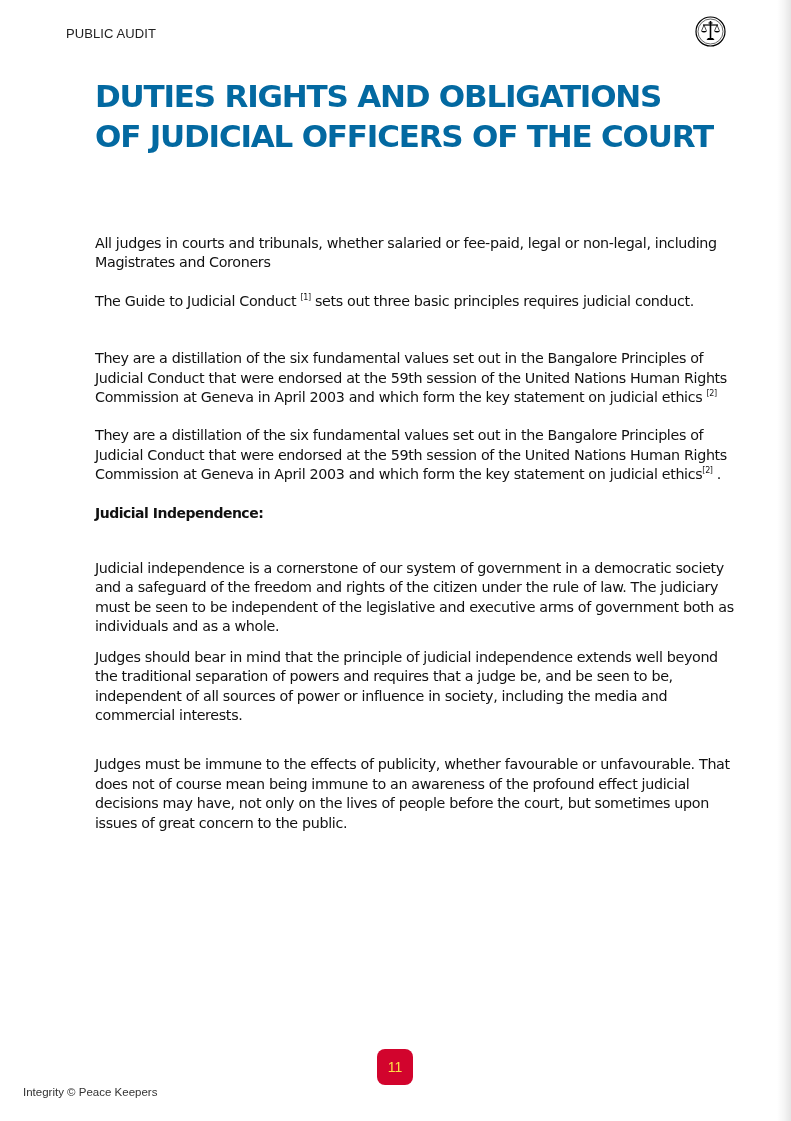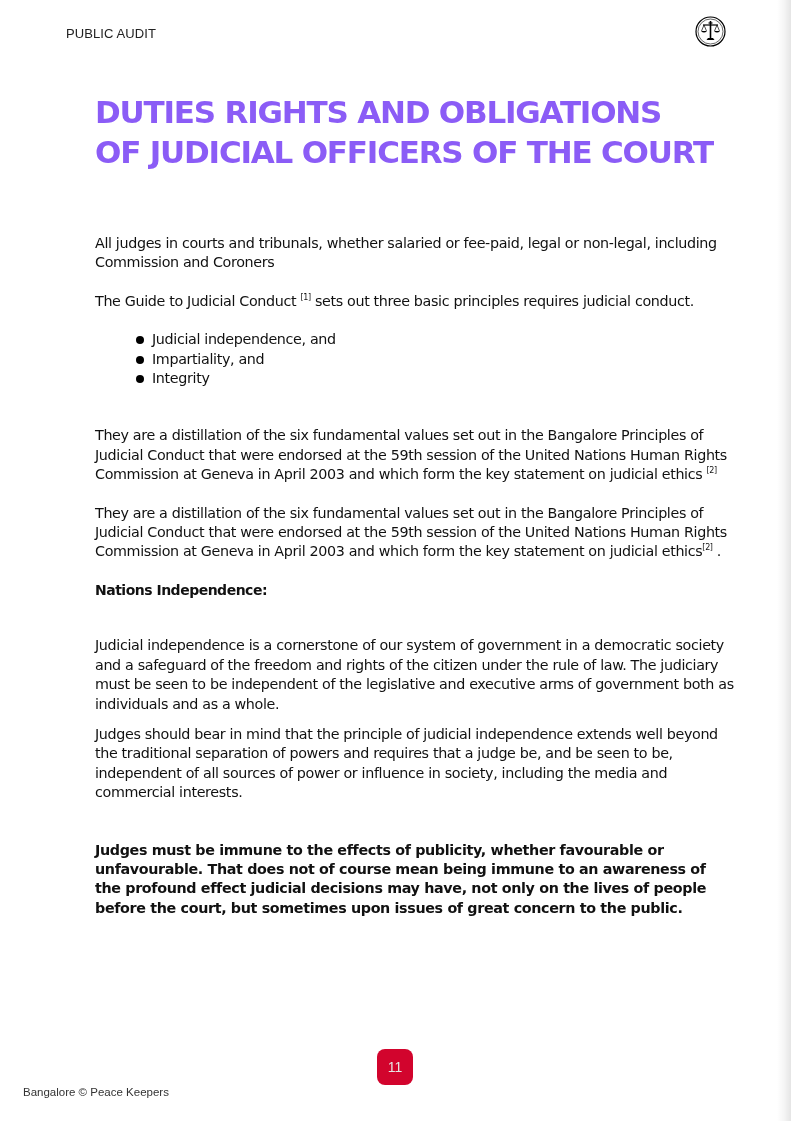--- a/index.html
+++ b/index.html
@@ -34,29 +34,29 @@
     .logo {
       position: absolute;
       left: 695px;
       top: 16px;
       width: 31px;
       height: 31px;
     }
     .title {
       position: absolute;
       left: 95px;
-      top: 92px;
+      top: 76px;
       width: 620px;
       margin: 0;
       font-family: "DejaVu Sans", sans-serif;
       font-weight: bold;
       font-size: 31px;
       line-height: 40px;
       letter-spacing: -1.2px;
-      color: #8b5cf6;
+      color: #0369a1;
     }
     .content {
       position: absolute;
       left: 95px;
       top: 234px;
       width: 640px;
       font-family: "DejaVu Sans", sans-serif;
       font-size: 14.3px;
       line-height: 19.4px;
       letter-spacing: -0.35px;
@@ -94,21 +94,21 @@
       letter-spacing: -0.5px;
     }
     .page-number {
       position: absolute;
       left: 377px;
       top: 1049px;
       width: 36px;
       height: 36px;
       border-radius: 8px;
       background: #d2042d;
-      color: #e5e5e5;
+      color: #fde047;
       font-family: "Liberation Sans", sans-serif;
       font-size: 14px;
       line-height: 36px;
       text-align: center;
     }
     .copyright {
       position: absolute;
       left: 23px;
       top: 1086px;
       font-family: "Liberation Sans", sans-serif;
@@ -136,38 +136,33 @@
     <line x1="22" y1="9" x2="19.5" y2="15" stroke="#000" stroke-width="0.7"></line>
     <line x1="22" y1="9" x2="24.5" y2="15" stroke="#000" stroke-width="0.7"></line>
     <path d="M19 15 Q22 18 25 15 Z" fill="#000"></path>
     <path d="M11.5 24 L19.5 24 L18 22 L13 22 Z" fill="#000"></path>
   </svg>
 </div>
 
 <h1 class="title">DUTIES RIGHTS AND OBLIGATIONS OF JUDICIAL OFFICERS OF THE COURT</h1>
 
 <div class="content">
-  <p>All judges in courts and tribunals, whether salaried or fee-paid, legal or non-legal, including Commission and Coroners</p>
+  <p>All judges in courts and tribunals, whether salaried or fee-paid, legal or non-legal, including Magistrates and Coroners</p>
 
   <p style="margin-top:19px;"><span>The Guide to Judicial Conduct </span><sup>[1]</sup><span> sets out three basic principles requires judicial conduct.</span></p>
 
-  <ul class="bullets" style="margin-top:19px;">
-    <li><span class="dot"></span><span>Judicial independence, and</span></li>
-    <li><span class="dot"></span><span>Impartiality, and</span></li>
-    <li><span class="dot"></span><span>Integrity</span></li>
-  </ul>
 
   <p style="margin-top:38px;"><span>They are a distillation of the six fundamental values set out in the Bangalore Principles of Judicial Conduct that were endorsed at the 59th session of the United Nations Human Rights Commission at Geneva in April 2003 and which form the key statement on judicial ethics </span><sup>[2]</sup></p>
 
   <p style="margin-top:19px;"><span>They are a distillation of the six fundamental values set out in the Bangalore Principles of Judicial Conduct that were endorsed at the 59th session of the United Nations Human Rights Commission at Geneva in April 2003 and which form the key statement on judicial ethics</span><sup>[2]</sup><span> .</span></p>
 
-  <p class="subheading" style="margin-top:19px;">Nations Independence:</p>
+  <p class="subheading" style="margin-top:19px;">Judicial Independence:</p>
 
   <p style="margin-top:36px;">Judicial independence is a cornerstone of our system of government in a democratic society and a safeguard of the freedom and rights of the citizen under the rule of law. The judiciary must be seen to be independent of the legislative and executive arms of government both as individuals and as a whole.</p>
 
   <p style="margin-top:11px;">Judges should bear in mind that the principle of judicial independence extends well beyond the traditional separation of powers and requires that a judge be, and be seen to be, independent of all sources of power or influence in society, including the media and commercial interests.</p>
 
-  <p style="margin-top:38px;font-weight:bold;">Judges must be immune to the effects of publicity, whether favourable or unfavourable. That does not of course mean being immune to an awareness of the profound effect judicial decisions may have, not only on the lives of people before the court, but sometimes upon issues of great concern to the public.</p>
+  <p style="margin-top:30px;">Judges must be immune to the effects of publicity, whether favourable or unfavourable. That does not of course mean being immune to an awareness of the profound effect judicial decisions may have, not only on the lives of people before the court, but sometimes upon issues of great concern to the public.</p>
 </div>
 
 <div class="page-number">11</div>
 
-<div class="copyright">Bangalore © Peace Keepers</div>
+<div class="copyright">Integrity © Peace Keepers</div>
 
 </body></html>

